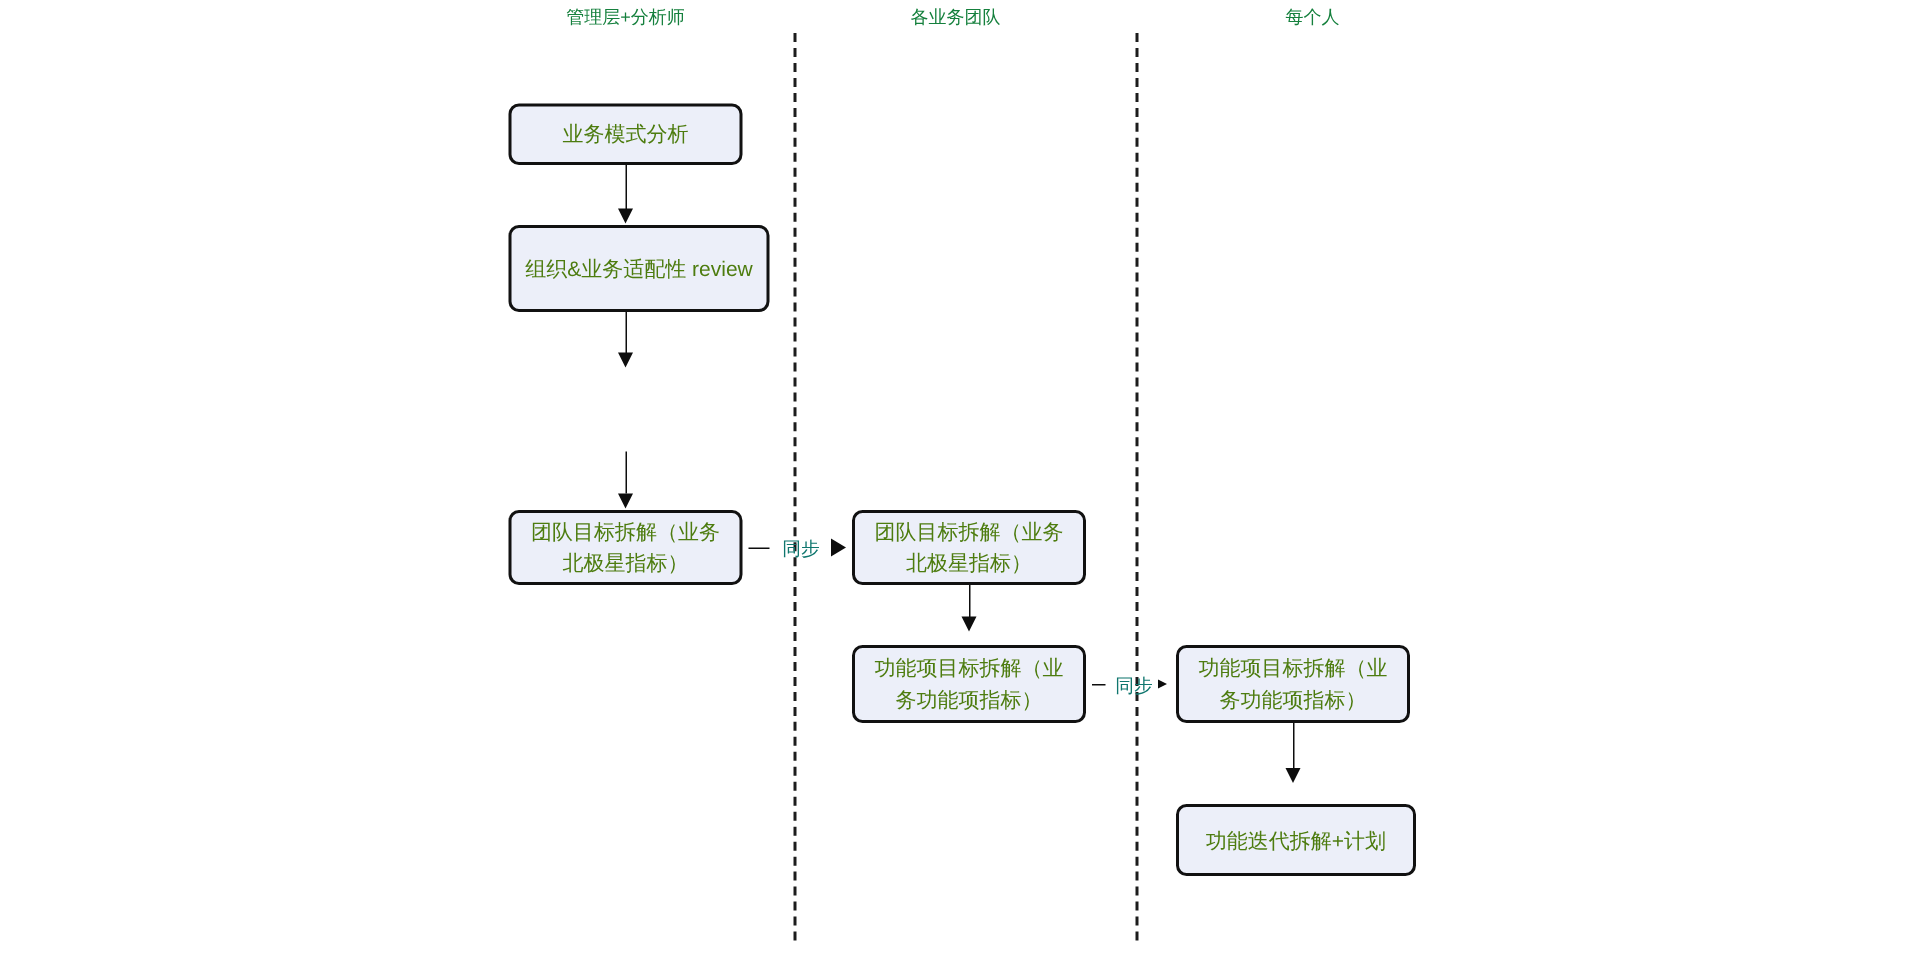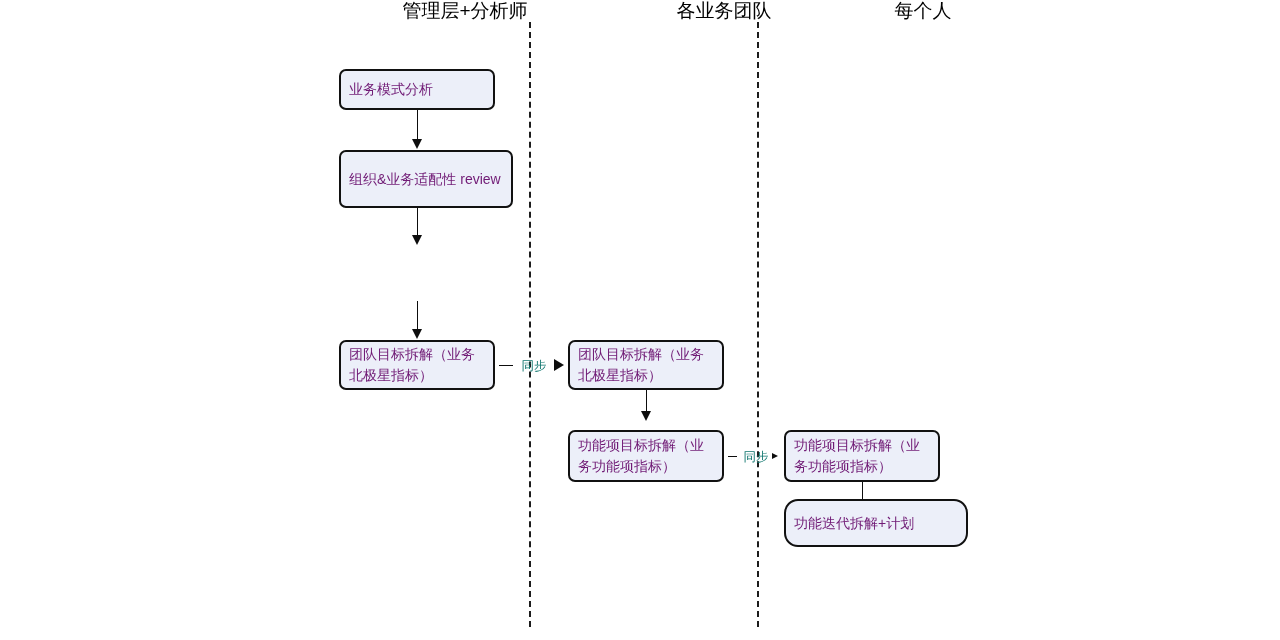--- a/index.html
+++ b/index.html
@@ -17,48 +17,48 @@
     height: 640px;
     background: #ffffff;
     overflow: hidden;
   }
 
   
   .lane-header {
     position: absolute;
     top: 1px;
     text-align: center;
-    font-size: 19px;
+    font-size: 12px;
     line-height: 20px;
-    color: #000000;
+    color: #15803d;
     white-space: nowrap;
     transform: translateX(-50%);
-    margin-left: 48px;
   }
 
   
   .lane-divider {
     position: absolute;
     width: 0;
     border-left: 2px dashed #1c1c1c;
   }
 
   
   .node {
     position: absolute;
     box-sizing: border-box;
     background: #eceff9;
     border: 2px solid #111111;
     border-radius: 7px;
     display: flex;
     align-items: center;
     justify-content: center;
+    text-align: center;
     font-size: 14px;
     line-height: 21px;
-    color: #701a75;
+    color: #4d7c0f;
     padding: 2px 8px;
   }
   .node span {
     display: block;
     width: 100%;
   }
 
   
   .vconn {
     position: absolute;
@@ -104,21 +104,21 @@
     border-bottom-width: 3.5px;
     border-left-width: 6px;
   }
 </style>
 </head>
 <body>
 
 <div id="canvas">
 
   <div class="lane-header" style="left:417px;">管理层+分析师</div>
-  <div class="lane-header" style="left:676px;">各业务团队</div>
+  <div class="lane-header" style="left:637px;">各业务团队</div>
   <div class="lane-header" style="left:875px;">每个人</div>
 
   <div class="lane-divider" style="left:529px; top:22px; height:605px;"></div>
   <div class="lane-divider" style="left:757px; top:22px; height:605px;"></div>
 
   <div class="node" style="left:339px; top:69px; width:156px; height:41px;">
     <span>业务模式分析</span>
   </div>
 
   <div class="vconn" style="left:417px; top:110px; height:30px;"></div>
@@ -158,17 +158,17 @@
   <div class="sync-label" style="left:756px; top:457px;">同步</div>
   <div class="arrowhead-right small" style="left:772px; top:456px;"></div>
 
   <div class="node" style="left:784px; top:430px; width:156px; height:52px;">
     <span>功能项目标拆解（业务功能项指标）</span>
   </div>
 
   <div class="vconn" style="left:862px; top:482px; height:31px;"></div>
   <div class="arrowhead-down" style="left:862px; top:512px;"></div>
 
-  <div class="node" style="left:784px; top:499px; width:184px; height:48px;border-radius:14px;">
+  <div class="node" style="left:784px; top:536px; width:160px; height:48px;">
     <span>功能迭代拆解+计划</span>
   </div>
 
 </div>
 
 </body></html>

